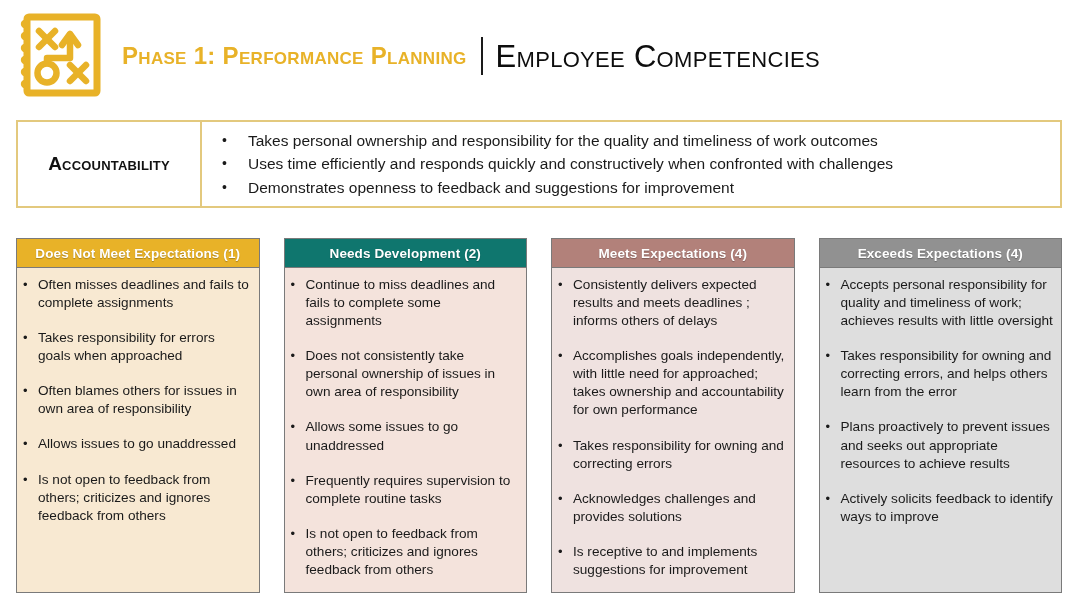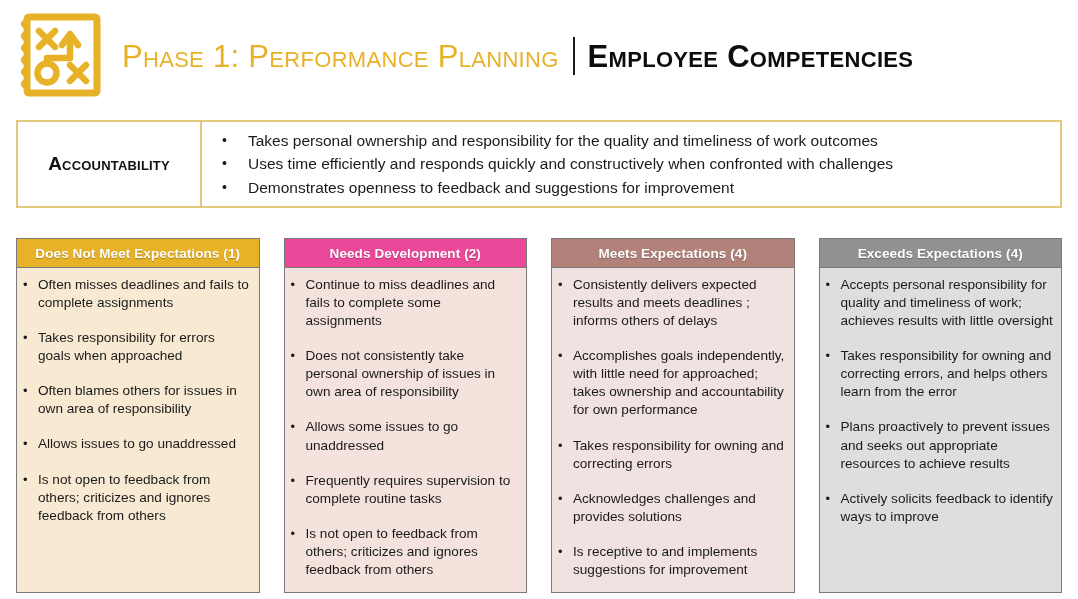--- a/index.html
+++ b/index.html
@@ -39,38 +39,38 @@
     position: absolute;
     left: 122px;
     top: 30px;
     height: 52px;
     display: flex;
     align-items: center;
     white-space: nowrap;
   }
   .title-phase {
     font-family: "Liberation Sans", sans-serif;
-    font-size: 31px;
-    font-weight: normal;
+    font-size: 24px;
+    font-weight: bold;
     font-variant: small-caps;
     letter-spacing: 0.3px;
     color: #E8B228;
     line-height: 1;
   }
   .title-sep {
     display: inline-block;
     width: 2px;
     height: 38px;
     background: #1a1a1a;
     margin: 0 13px 0 14px;
   }
   .title-emp {
     font-family: "Liberation Sans", sans-serif;
     font-size: 31px;
-    font-weight: bold;
+    font-weight: normal;
     font-variant: small-caps;
     letter-spacing: 0.3px;
     color: #0d0d0d;
     line-height: 1;
     text-align: right;
   }
 
   
   .acct-box {
     position: absolute;
@@ -258,21 +258,21 @@
           <span class="b-txt">Allows issues to go unaddressed</span>
         </div>
         <div class="b-item">
           <span class="b-dot">•</span>
           <span class="b-txt">Is not open to feedback from others; criticizes and ignores feedback from others</span>
         </div>
       </div>
     </div>
 
     <div class="col">
-      <div class="col-head" style="background-color: #ec4899;">Needs Development (2)</div>
+      <div class="col-head" style="background-color: #0f766e;">Needs Development (2)</div>
       <div class="col-body" style="background-color: rgb(244, 227, 220);">
         <div class="b-item">
           <span class="b-dot">•</span>
           <span class="b-txt">Continue to miss deadlines and fails to complete some assignments</span>
         </div>
         <div class="b-item">
           <span class="b-dot">•</span>
           <span class="b-txt">Does not consistently take personal ownership of issues in own area of responsibility</span>
         </div>
         <div class="b-item">

